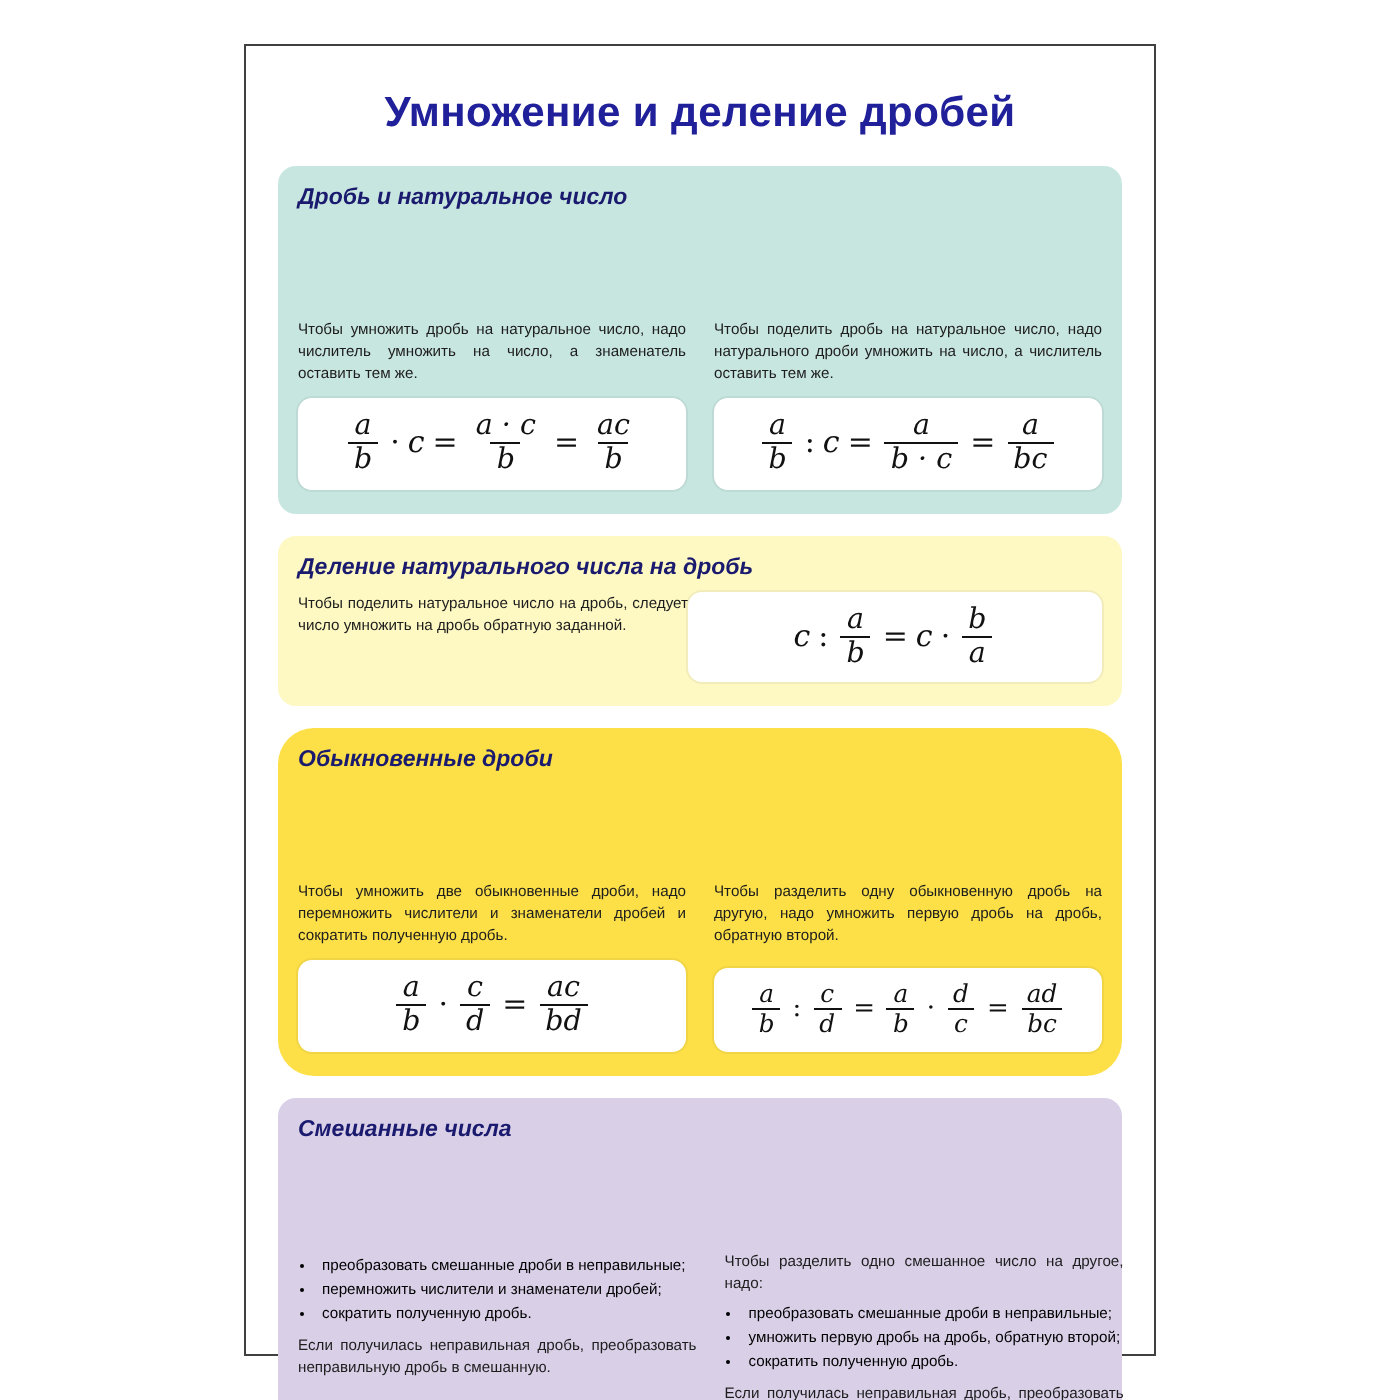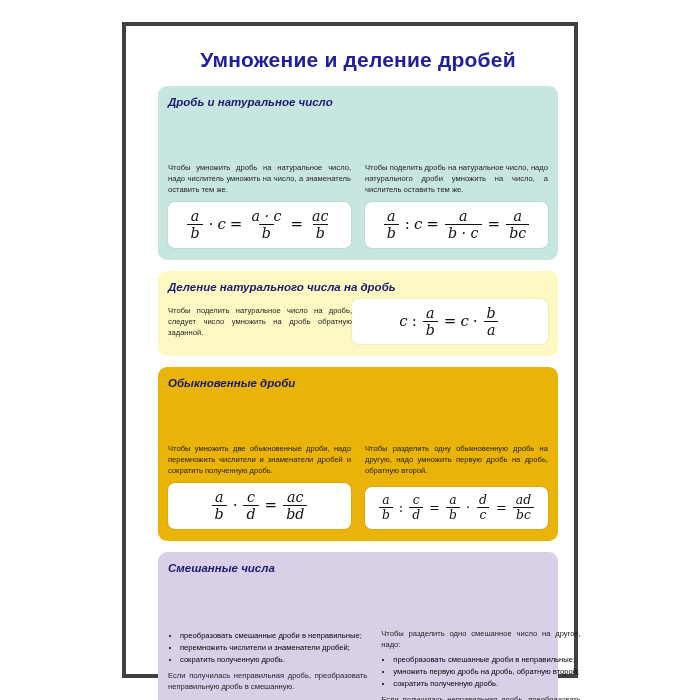--- a/index.html
+++ b/index.html
@@ -7,23 +7,23 @@
     width:700px;height:700px;
     background:#ffffff;
     font-family:"Liberation Sans", sans-serif;
     overflow:hidden;
   }
   .poster{
     position:absolute;
     left:122px; top:22px;
     width:456px; height:656px;
     background:#ffffff;
-    border:4px solid #404040;
+    border:1px solid #404040;
     box-sizing:border-box;
-    padding:14px 16px 10px 32px;
+    padding:14px 16px 10px 16px;
   }
   .title{
     text-align:center;
     color:#20209a;
     font-size:21px;
     font-weight:bold;
     letter-spacing:.2px;
     margin:8px 0 14px 0;
   }
   .section{
@@ -84,23 +84,23 @@
     justify-content:center;
     vertical-align:middle;
     margin:0 2px;
   }
   .frac .num{padding:0 3px 1px 3px;font-size:.95em;}
   .frac .den{padding:1px 3px 0 3px;font-size:.95em;border-top:1.2px solid #111;}
   .op{margin:0 4px;}
   .mi{font-style:italic;}
   .seg-a{background:#c8e6e0;}
   .seg-b{background:#fef9c3;}
-  .seg-c{background:#eab308;}
+  .seg-c{background:#fde047;border-radius:18px;}
   .seg-d{background:#d9d0e8;}
-  .sec-b-body{display:flex;align-items:center;}
+  .sec-b-body{display:flex;align-items:flex-start;}
   .sec-b-body .desc{margin-bottom:0;flex:1;}
   .sec-b-body .formula-box{flex:1;margin-top:0;}
 </style>
 </head>
 <body>
 
 <div class="poster">
 
   <div class="title">Умножение и деление дробей</div>
 

